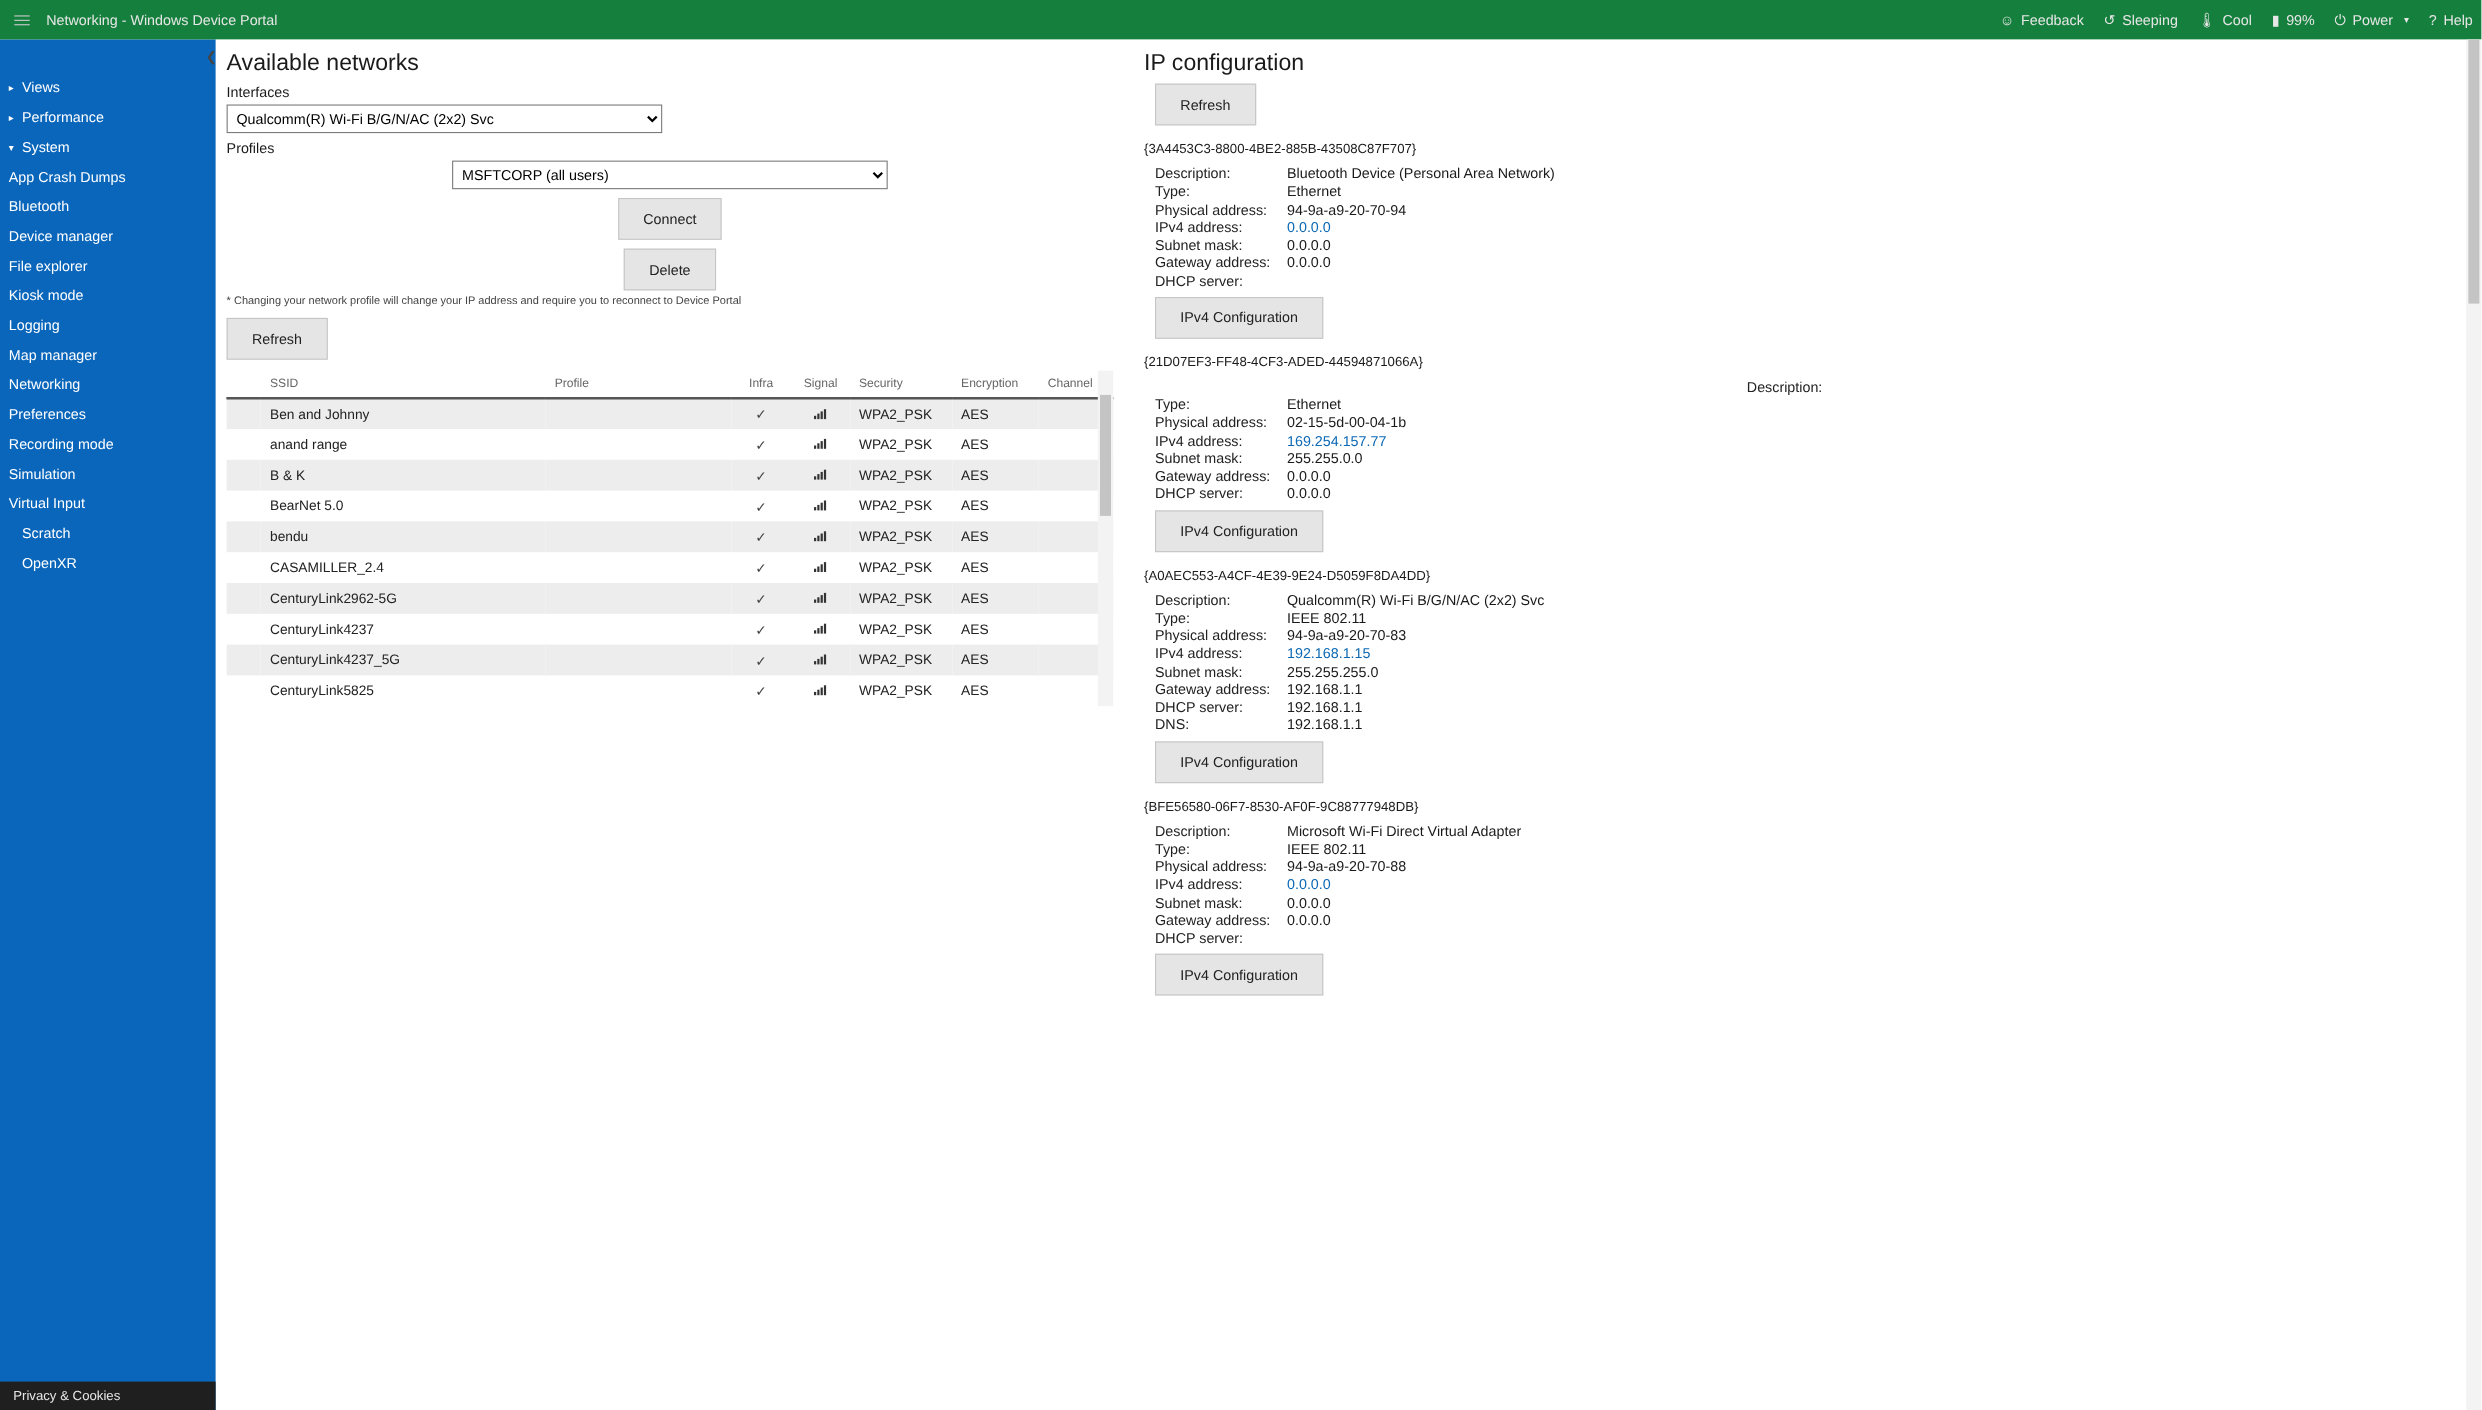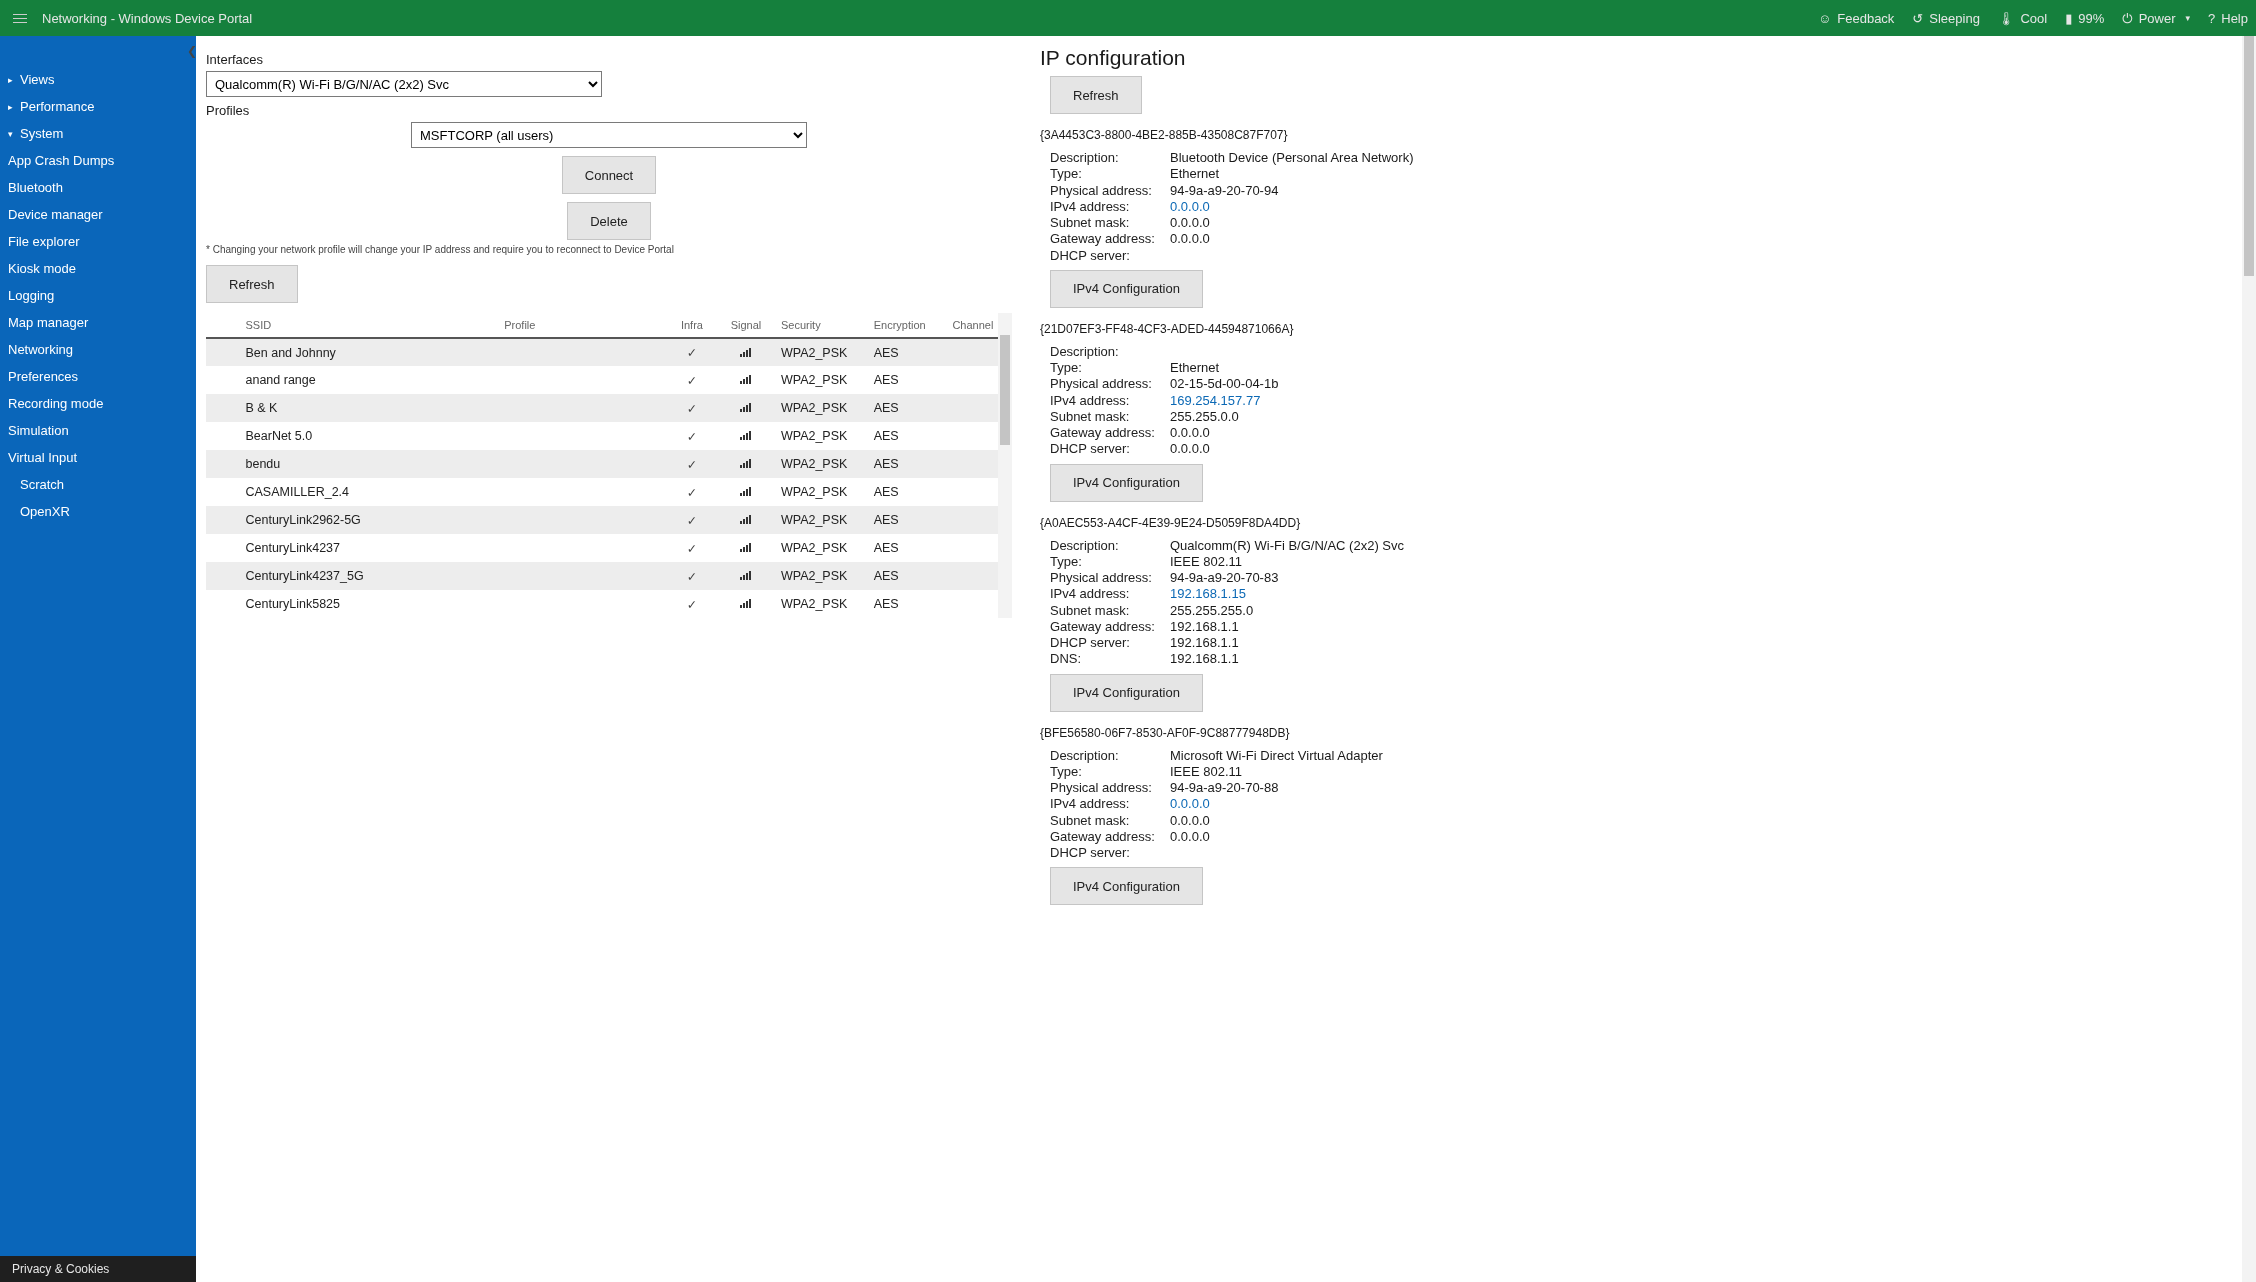--- a/index.html
+++ b/index.html
@@ -59,21 +59,21 @@
   .sig-bars i:nth-child(2){height:5px;}
   .sig-bars i:nth-child(3){height:7px;}
   .sig-bars i:nth-child(4){height:9px;}
   .check { color:#444; }
   .vscroll-stub { position:absolute; right:0; top:0; bottom:0; width:14px; background:#f3f3f3; }
   .vscroll-thumb { position:absolute; right:2px; width:10px; background:#c4c4c4; }
 
   
   .adapter-block { margin-top: 14px; }
   .adapter-guid { font-size: 12px; margin-bottom: 8px; }
-  .kv { display:flex; font-size: 13px; line-height: 1.25; padding-left: 10px; }
+  .kv { display:flex; font-size: 13px; line-height: 1.25; padding-left: 10px; justify-content: center; }
   .kv .k { width: 120px; color:#222; }
   .kv .v { flex:1; }
   .kv .v.link { color:#0c69b5; cursor:pointer; }
   .btn-ipv4 { margin-top: 6px; margin-left: 10px; }
 </style>
 </head>
 <body>
 
 <div class="top-bar">
   <div class="hamburger">
@@ -149,20 +149,21 @@
           <span class="arrow"></span>
           <span>OpenXR</span>
         </div>
       </div>
     <div class="sidebar-footer">Privacy &amp; Cookies</div>
   </div>
 
   <div class="main">
 
     <div class="col-left">
+      <h2 class="section">Available networks</h2>
       <div class="label-sm">Interfaces</div>
       <select class="wdp">
         <option>Qualcomm(R) Wi-Fi B/G/N/AC (2x2) Svc</option>
       </select>
 
       <div class="label-sm">Profiles</div>
       <div class="row-profiles">
         <select class="wdp">
           <option>MSFTCORP (all users)</option>
         </select>

